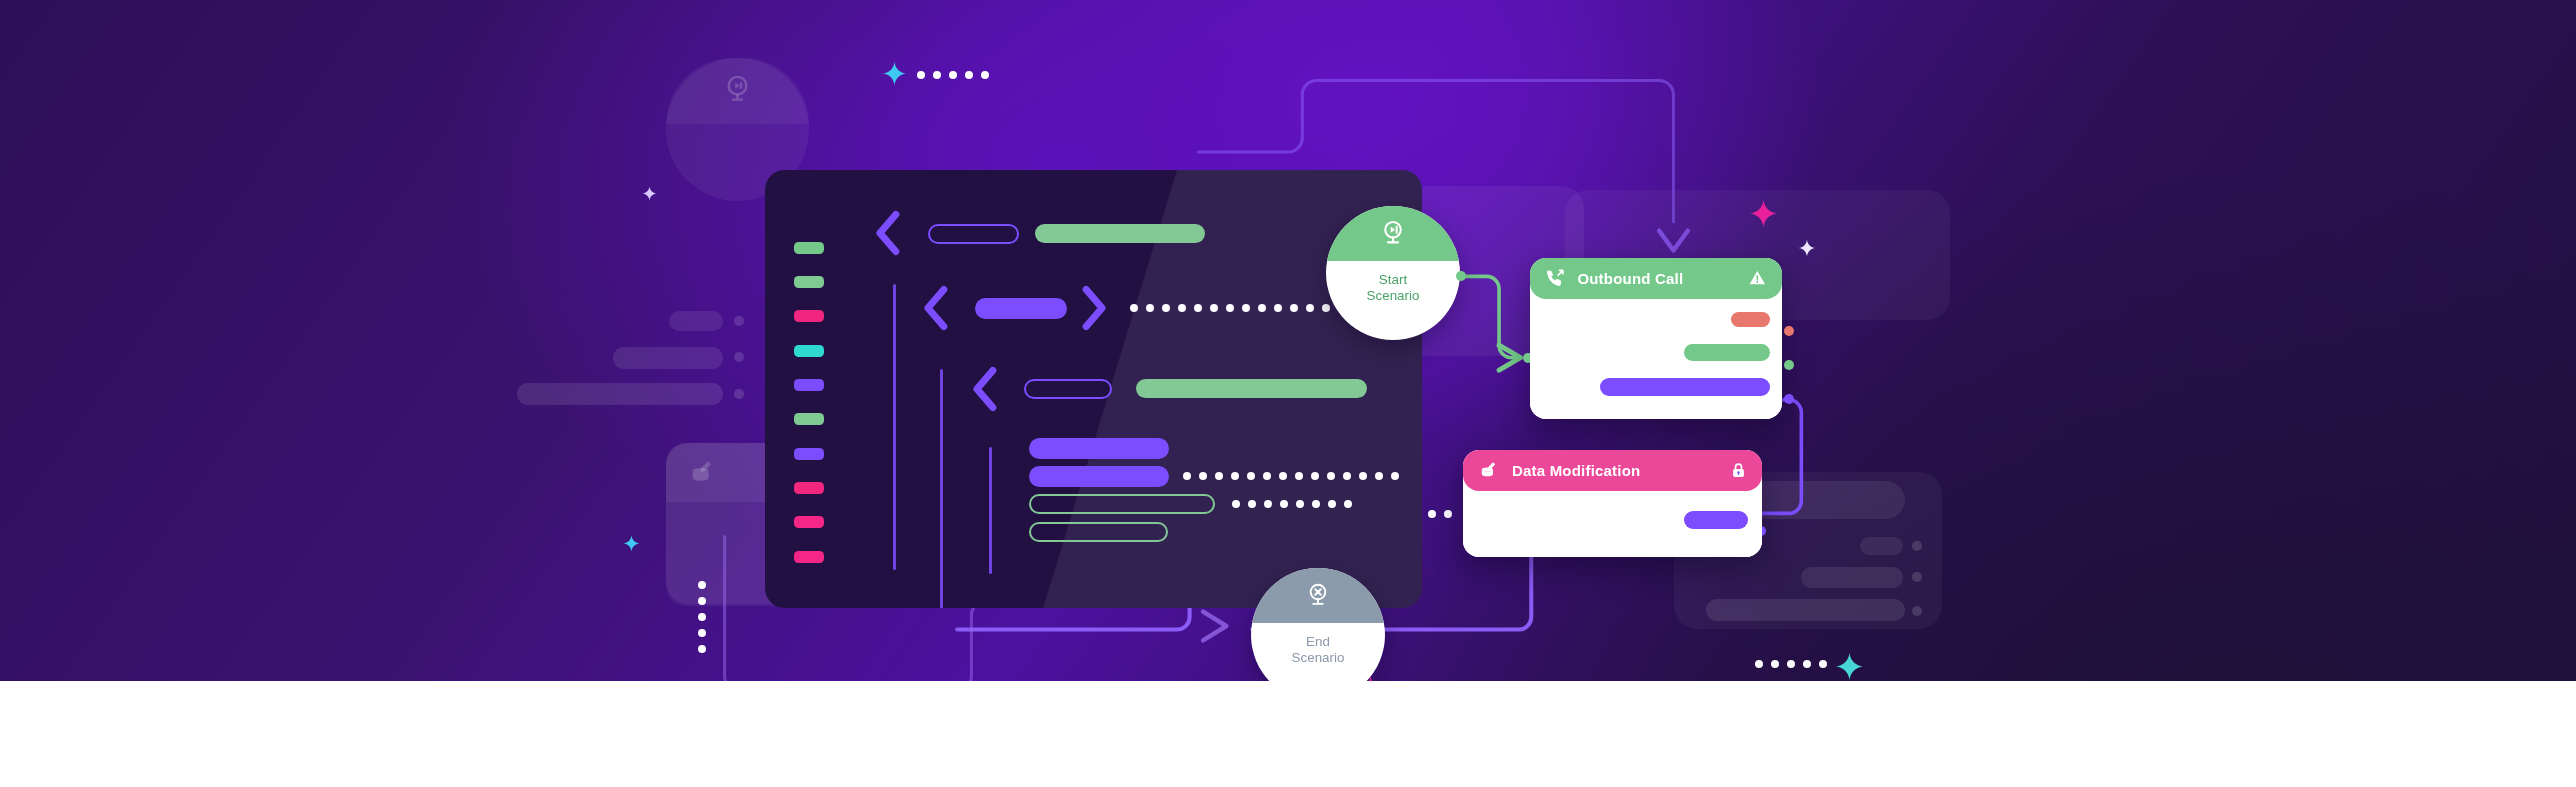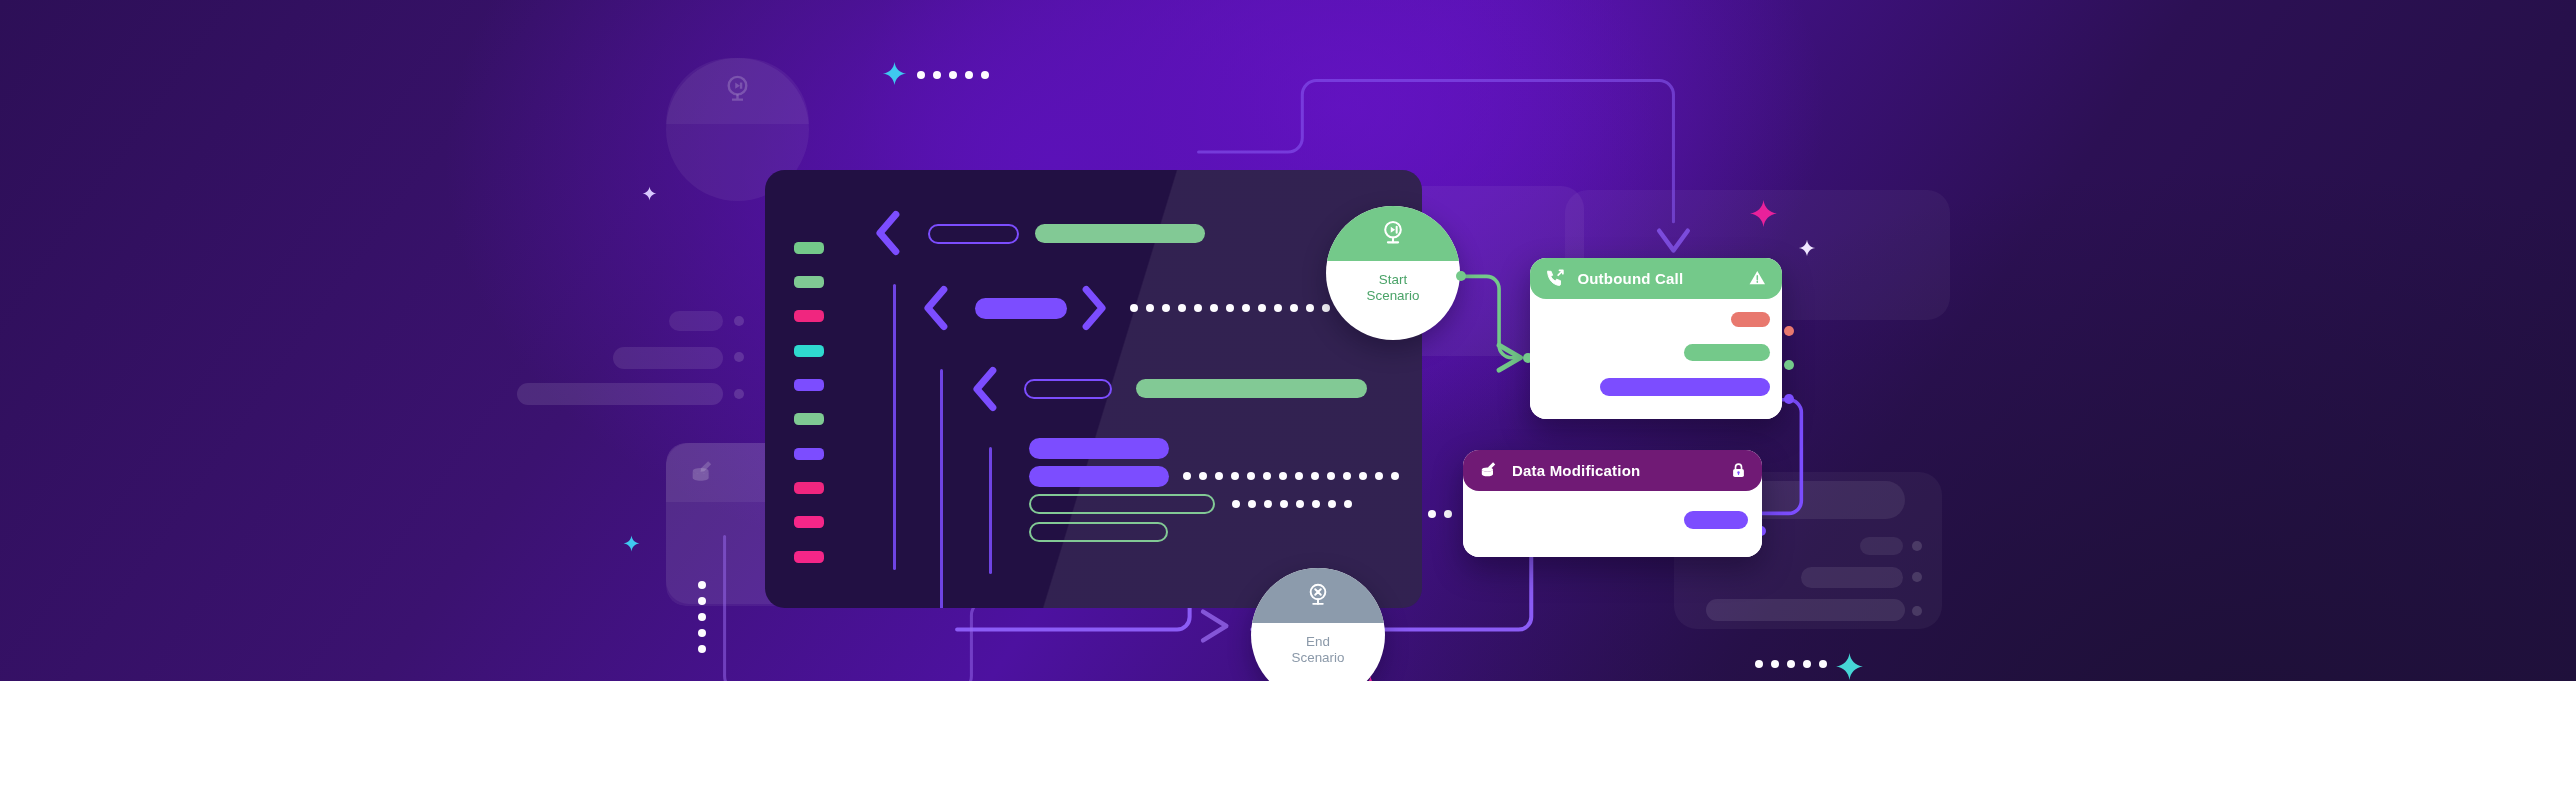--- a/index.html
+++ b/index.html
@@ -79,21 +79,21 @@
     box-shadow: 0 12.5px 30px rgba(8,2,24,.38);
     overflow: visible;
   }
   .card .hdr {
     height: 41px; border-radius: 16px; display:flex; align-items:center;
     padding: 0 14.3px; gap: 10.7px; position:relative; z-index:2;
   }
   .card .hdr .title { color:#fff; font-size:15px; font-weight:700; letter-spacing:0.2px; flex:1; }
   .card .body { position:relative; }
   .card.green .hdr { background:#74c98a; }
-  .card.violet .hdr { background:#701a75; }
+  .card.violet .hdr { background:#ec4899; }
   .card .sheet {
     position:absolute; left:0; top:21.5px; right:0; bottom:0;
     background:#fff; border-radius:16px; z-index:1;
   }
 
   .port { position:absolute; width:9.8px; height:9.8px; border-radius:50%; }
 
   
   .plus { position:absolute; }
 

